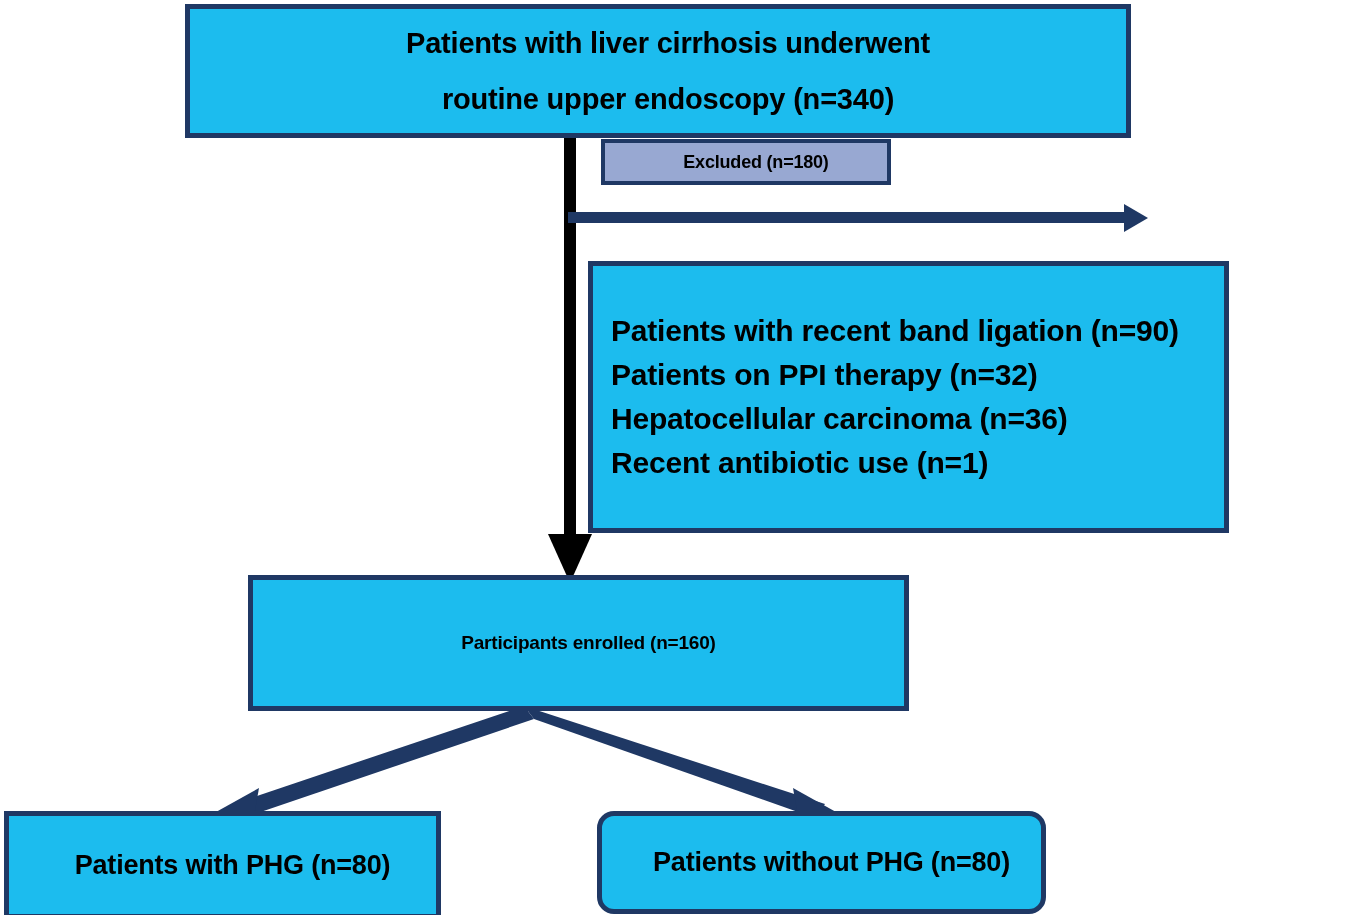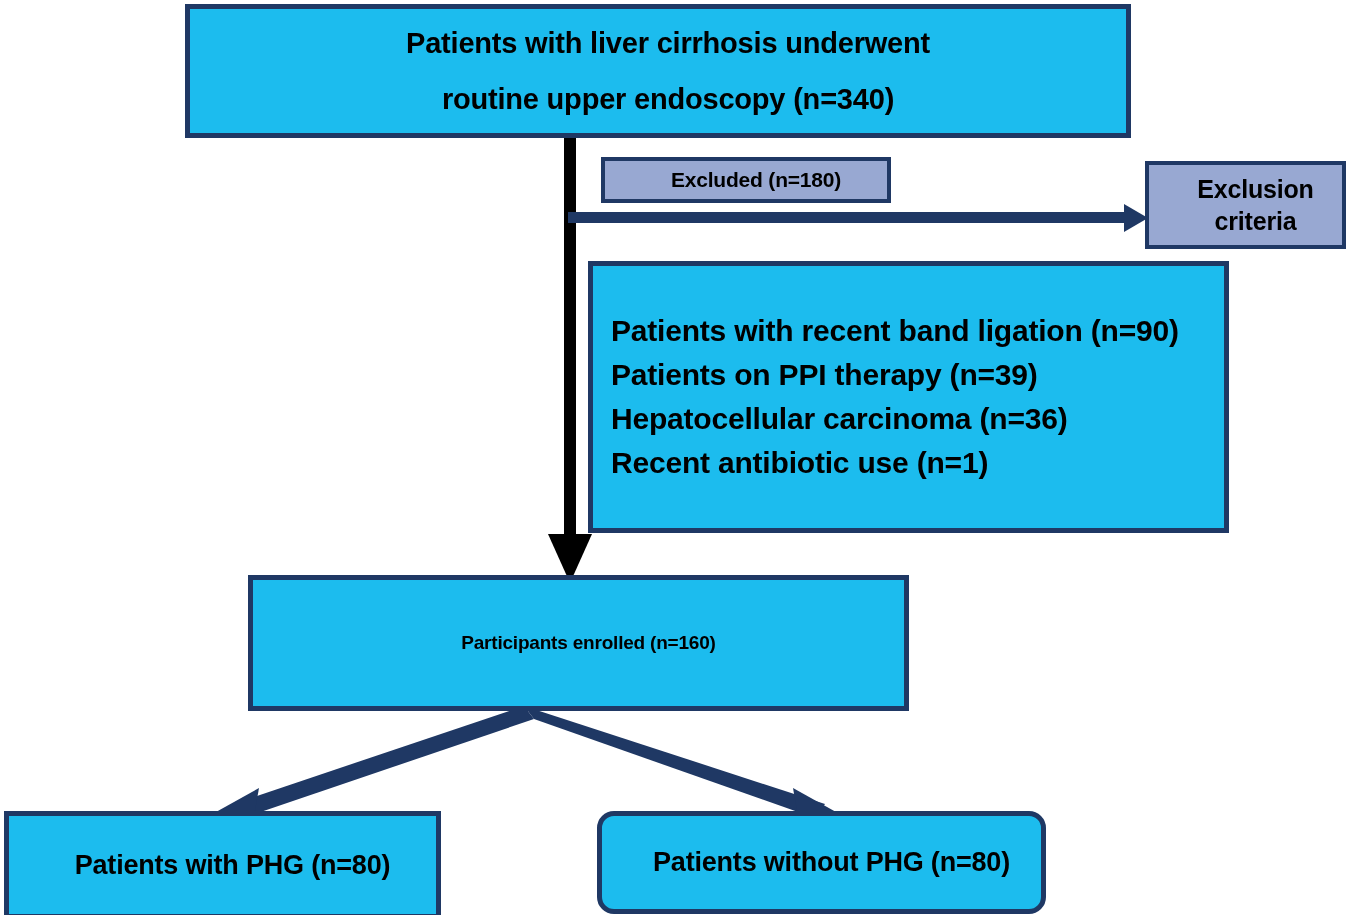--- a/index.html
+++ b/index.html
@@ -52,24 +52,24 @@
     top: 4px;
     width: 946px;
     height: 134px;
     font-size: 29px;
   }
   #box-top .line { line-height: 1.05; }
   #box-top .line:first-child { margin-bottom: 26px; }
 
   #box-excluded {
     left: 601px;
-    top: 157px;
+    top: 139px;
     width: 290px;
     height: 46px;
-    font-size: 21px;
+    font-size: 18px;
   }
 
   #box-exclusion-criteria {
     left: 1145px;
     top: 161px;
     width: 201px;
     height: 88px;
     font-size: 25px;
     line-height: 1.28;
   }
@@ -149,28 +149,24 @@
 
   <div class="box cyan center" id="box-top">
     <div class="line">Patients with liver cirrhosis underwent</div>
     <div class="line">routine upper endoscopy (n=340)</div>
   </div>
 
   <div class="box peri center" id="box-excluded">
     <div>Excluded (n=180)</div>
   </div>
 
-  <div class="box peri center" id="box-exclusion-criteria">
-    <div>Exclusion</div>
-    <div>criteria</div>
-  </div>
 
   <div class="box cyan leftalign" id="box-criteria-list">
     <div>Patients  with recent band ligation (n=90)</div>
-    <div>Patients on PPI therapy (n=39)</div>
+    <div>Patients on PPI therapy (n=32)</div>
     <div>Hepatocellular carcinoma (n=36)</div>
     <div>Recent antibiotic use (n=1)</div>
   </div>
 
   <div class="box cyan center" id="box-enrolled">
     <div>Participants enrolled (n=160)</div>
   </div>
 
   <div class="box cyan center" id="box-phg-yes">
     <div>Patients with PHG (n=80)</div>

